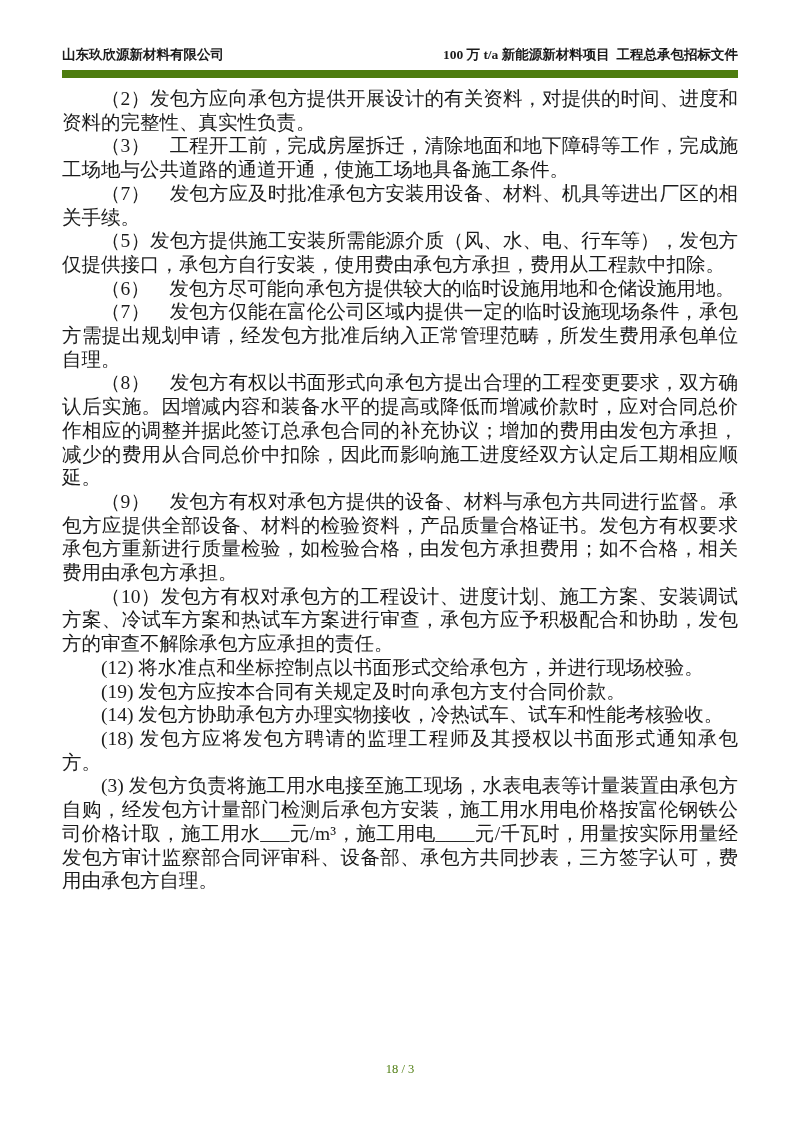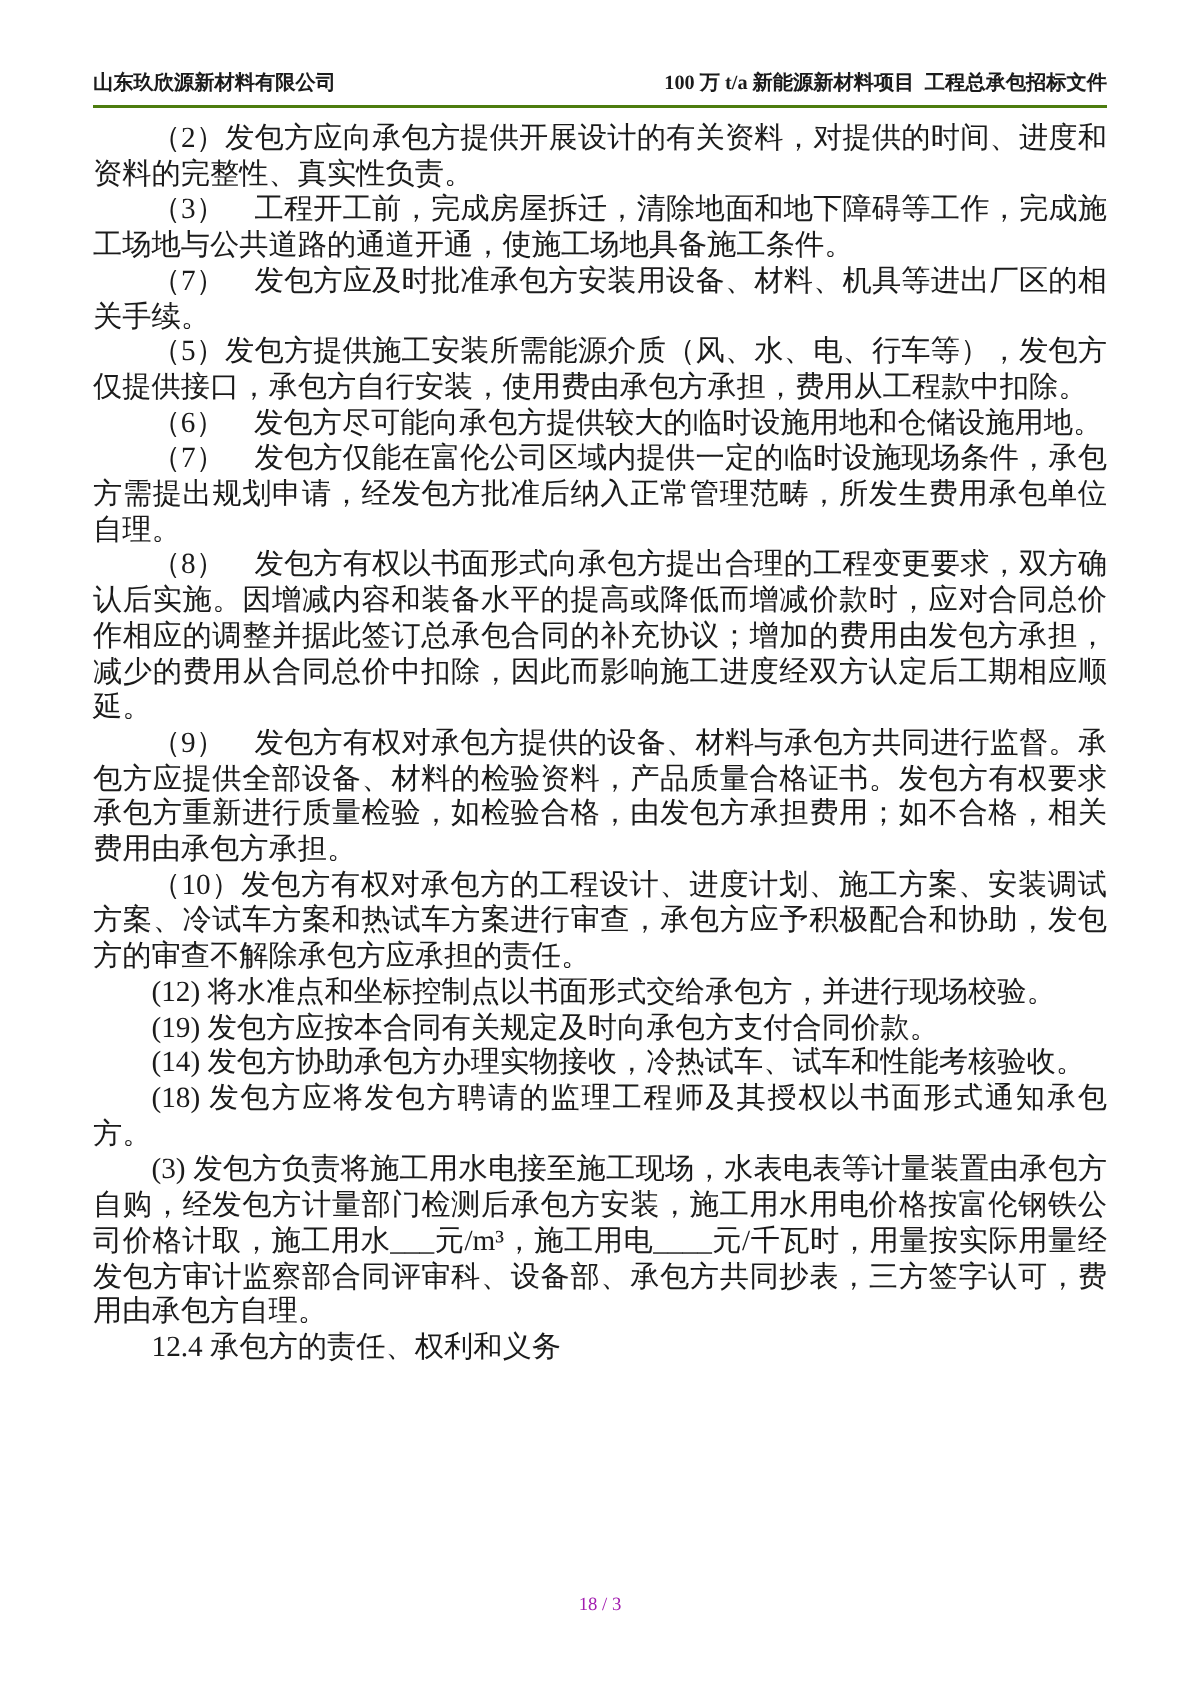--- a/index.html
+++ b/index.html
@@ -20,21 +20,21 @@
     overflow: hidden;
   }
   .header {
     display: flex;
     justify-content: space-between;
     align-items: flex-start;
     font-size: 13.5px;
     font-weight: bold;
     white-space: pre;
     padding-bottom: 6px;
-    border-bottom: 2px solid #4d7c0f;
+    border-bottom: 8px solid #4d7c0f;
   }
   .content {
     margin-top: 9px;
     font-size: 19.5px;
     line-height: 23.7px;
     text-align: justify;
     text-justify: inter-ideograph;
     font-family: Liberation Serif, serif;
   }
   .content p {
@@ -47,21 +47,21 @@
     font-size: 19.5px;
     line-height: 23.7px;
   }
   .footer {
     position: absolute;
     left: 0;
     right: 0;
     bottom: 54px;
     text-align: center;
     font-size: 12.5px;
-    color: #a21caf;
+    color: #4d7c0f;
   }
 </style>
 </head>
 <body>
 
 <div class="page">
 
   <div class="header">
     <span>山东玖欣源新材料有限公司</span>
     <span>100 万 t/a 新能源新材料项目  工程总承包招标文件</span>
@@ -75,20 +75,19 @@
     <p>（6）　发包方尽可能向承包方提供较大的临时设施用地和仓储设施用地。</p>
     <p>（7）　发包方仅能在富伦公司区域内提供一定的临时设施现场条件，承包方需提出规划申请，经发包方批准后纳入正常管理范畴，所发生费用承包单位自理。</p>
     <p>（8）　发包方有权以书面形式向承包方提出合理的工程变更要求，双方确认后实施。因增减内容和装备水平的提高或降低而增减价款时，应对合同总价作相应的调整并据此签订总承包合同的补充协议；增加的费用由发包方承担，减少的费用从合同总价中扣除，因此而影响施工进度经双方认定后工期相应顺延。</p>
     <p>（9）　发包方有权对承包方提供的设备、材料与承包方共同进行监督。承包方应提供全部设备、材料的检验资料，产品质量合格证书。发包方有权要求承包方重新进行质量检验，如检验合格，由发包方承担费用；如不合格，相关费用由承包方承担。</p>
     <p>（10）发包方有权对承包方的工程设计、进度计划、施工方案、安装调试方案、冷试车方案和热试车方案进行审查，承包方应予积极配合和协助，发包方的审查不解除承包方应承担的责任。</p>
     <p>(12) 将水准点和坐标控制点以书面形式交给承包方，并进行现场校验。</p>
     <p>(19) 发包方应按本合同有关规定及时向承包方支付合同价款。</p>
     <p>(14) 发包方协助承包方办理实物接收，冷热试车、试车和性能考核验收。</p>
     <p>(18) 发包方应将发包方聘请的监理工程师及其授权以书面形式通知承包方。</p>
     <p>(3) 发包方负责将施工用水电接至施工现场，水表电表等计量装置由承包方自购，经发包方计量部门检测后承包方安装，施工用水用电价格按富伦钢铁公司价格计取，施工用水___元/m³，施工用电____元/千瓦时，用量按实际用量经发包方审计监察部合同评审科、设备部、承包方共同抄表，三方签字认可，费用由承包方自理。</p>
-    <p class="section-heading">12.4  承包方的责任、权利和义务</p>
   </div>
 
   <div class="footer">
     <span>18 / 3</span>
   </div>
 
 </div>
 
 </body></html>

